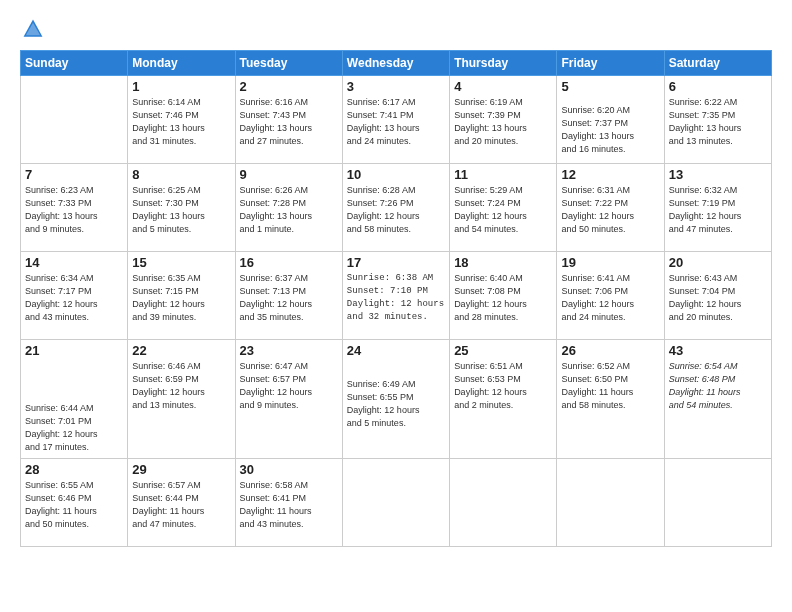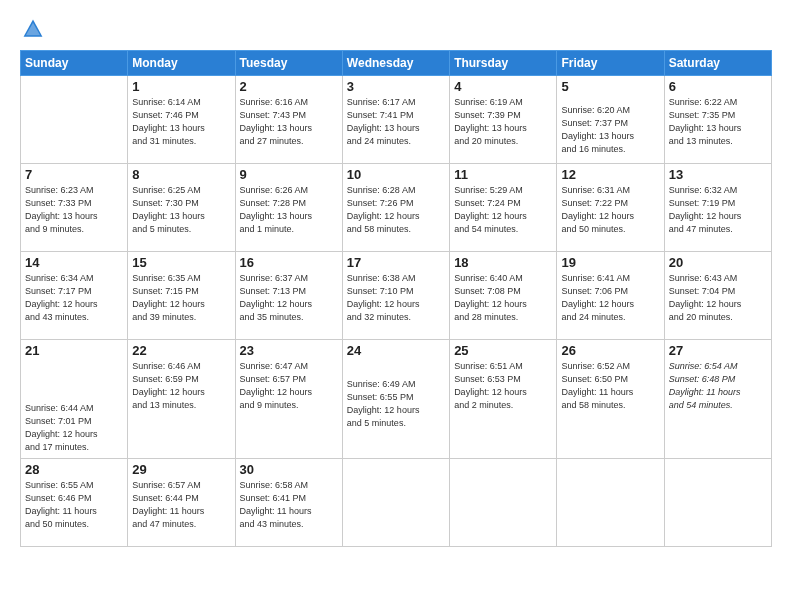--- a/index.html
+++ b/index.html
@@ -240,21 +240,21 @@
           </td>
           <td>
             <span class="day-num">16</span>
             <div class="day-info" style="white-space: pre-line;">Sunrise: 6:37 AM
 Sunset: 7:13 PM
 Daylight: 12 hours
 and 35 minutes.</div>
           </td>
           <td>
             <span class="day-num">17</span>
-            <div class="day-info" style="white-space: pre-line;">Sunrise: 6:38 AM
+            <div class="day-info" style="white-space: pre-line; font-family: Liberation Mono, monospace;">Sunrise: 6:38 AM
 Sunset: 7:10 PM
 Daylight: 12 hours
 and 32 minutes.</div>
           </td>
           <td>
             <span class="day-num">18</span>
             <div class="day-info" style="white-space: pre-line;">Sunrise: 6:40 AM
 Sunset: 7:08 PM
 Daylight: 12 hours
 and 28 minutes.</div>
@@ -311,21 +311,21 @@
 and 2 minutes.</div>
           </td>
           <td>
             <span class="day-num">26</span>
             <div class="day-info" style="white-space: pre-line;">Sunrise: 6:52 AM
 Sunset: 6:50 PM
 Daylight: 11 hours
 and 58 minutes.</div>
           </td>
           <td>
-            <span class="day-num">27</span>
+            <span class="day-num">43</span>
             <div class="day-info" style="white-space: pre-line; font-style: italic;">Sunrise: 6:54 AM
 Sunset: 6:48 PM
 Daylight: 11 hours
 and 54 minutes.</div>
           </td>
         </tr>
         <tr>
           <td>
             <span class="day-num">28</span>
             <div class="day-info" style="white-space: pre-line;">Sunrise: 6:55 AM

